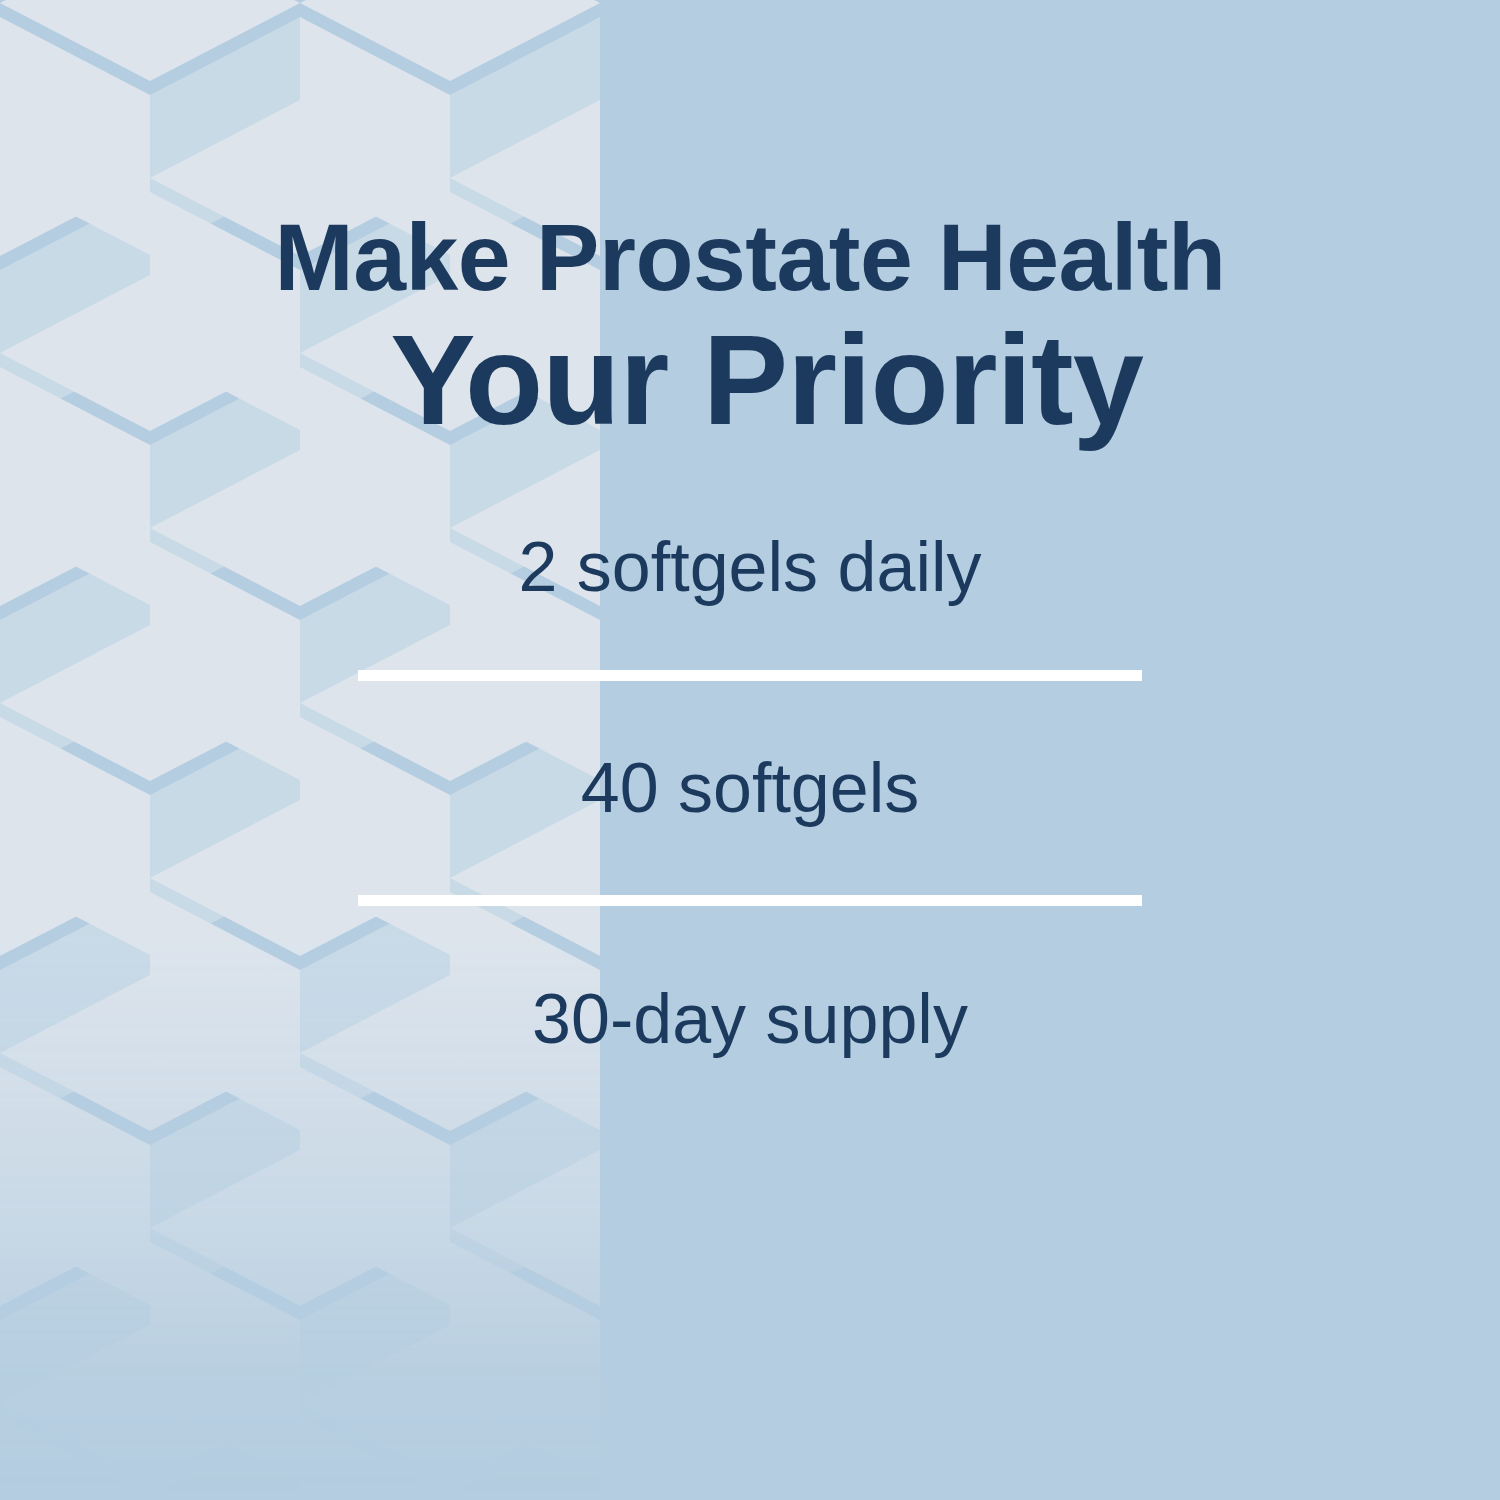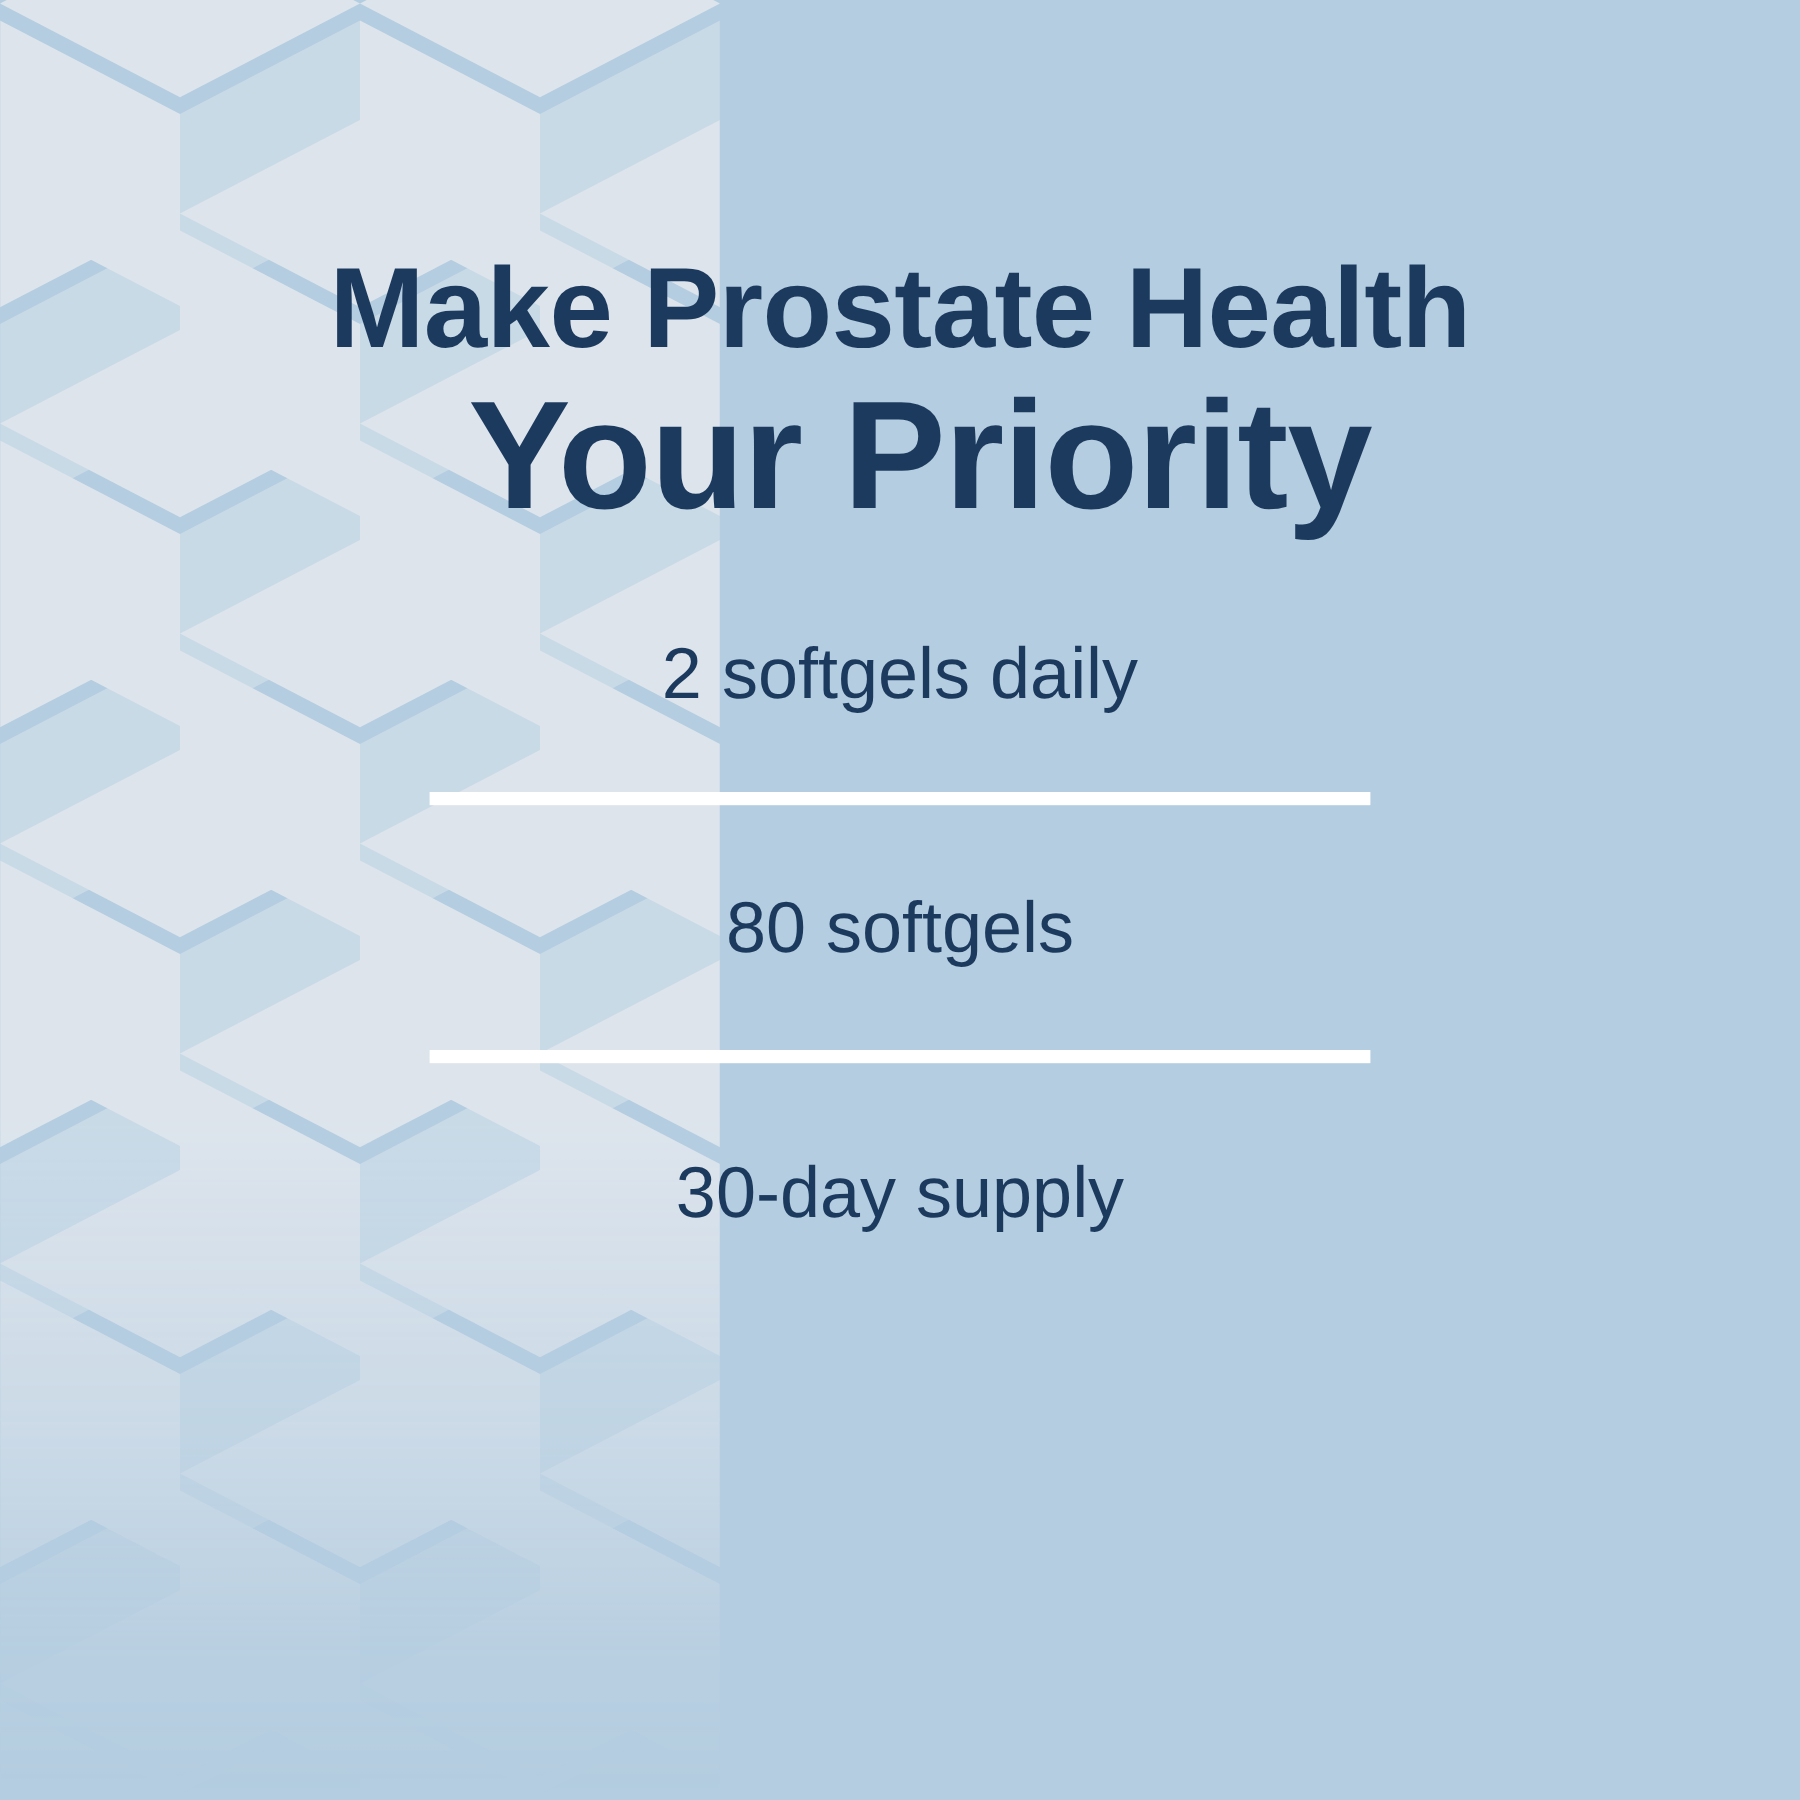--- a/index.html
+++ b/index.html
@@ -65,21 +65,21 @@
 
   .facts {
     margin-top: 86px;
     width: 784px;
     display: flex;
     flex-direction: column;
     align-items: center;
   }
   .fact-line {
     color: #1c3a5e;
-    font-size: 60px;
+    font-size: 70px;
     font-weight: 500;
     line-height: 1.0;
     text-align: center;
     white-space: nowrap;
   }
   .fact-1 { margin-bottom: 68px; }
   .fact-2 { margin-top: 72px; margin-bottom: 72px; }
   .fact-3 { margin-top: 78px; }
 
   .divider {
@@ -156,21 +156,21 @@
       <div class="headline-line1">Make Prostate Health</div>
       <div class="headline-line2">Your Priority</div>
     </div>
 
     <div class="facts">
 
       <div class="fact-line fact-1">2 softgels daily</div>
 
       <div class="divider"></div>
 
-      <div class="fact-line fact-2">80 softgels</div>
+      <div class="fact-line fact-2">40 softgels</div>
 
       <div class="divider"></div>
 
       <div class="fact-line fact-3">30-day supply</div>
 
     </div>
   </div>
 </div>
 
 </body></html>

